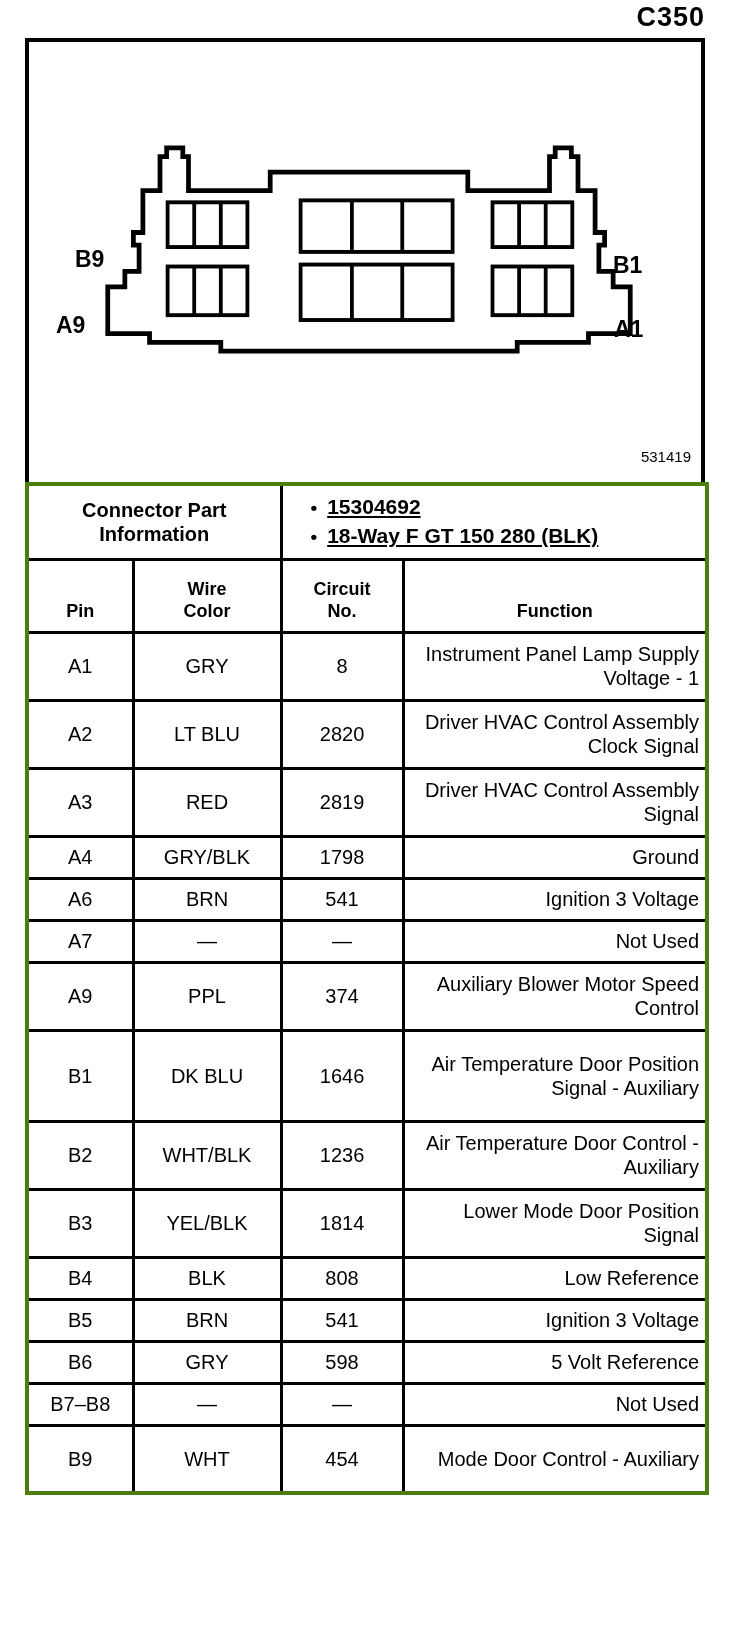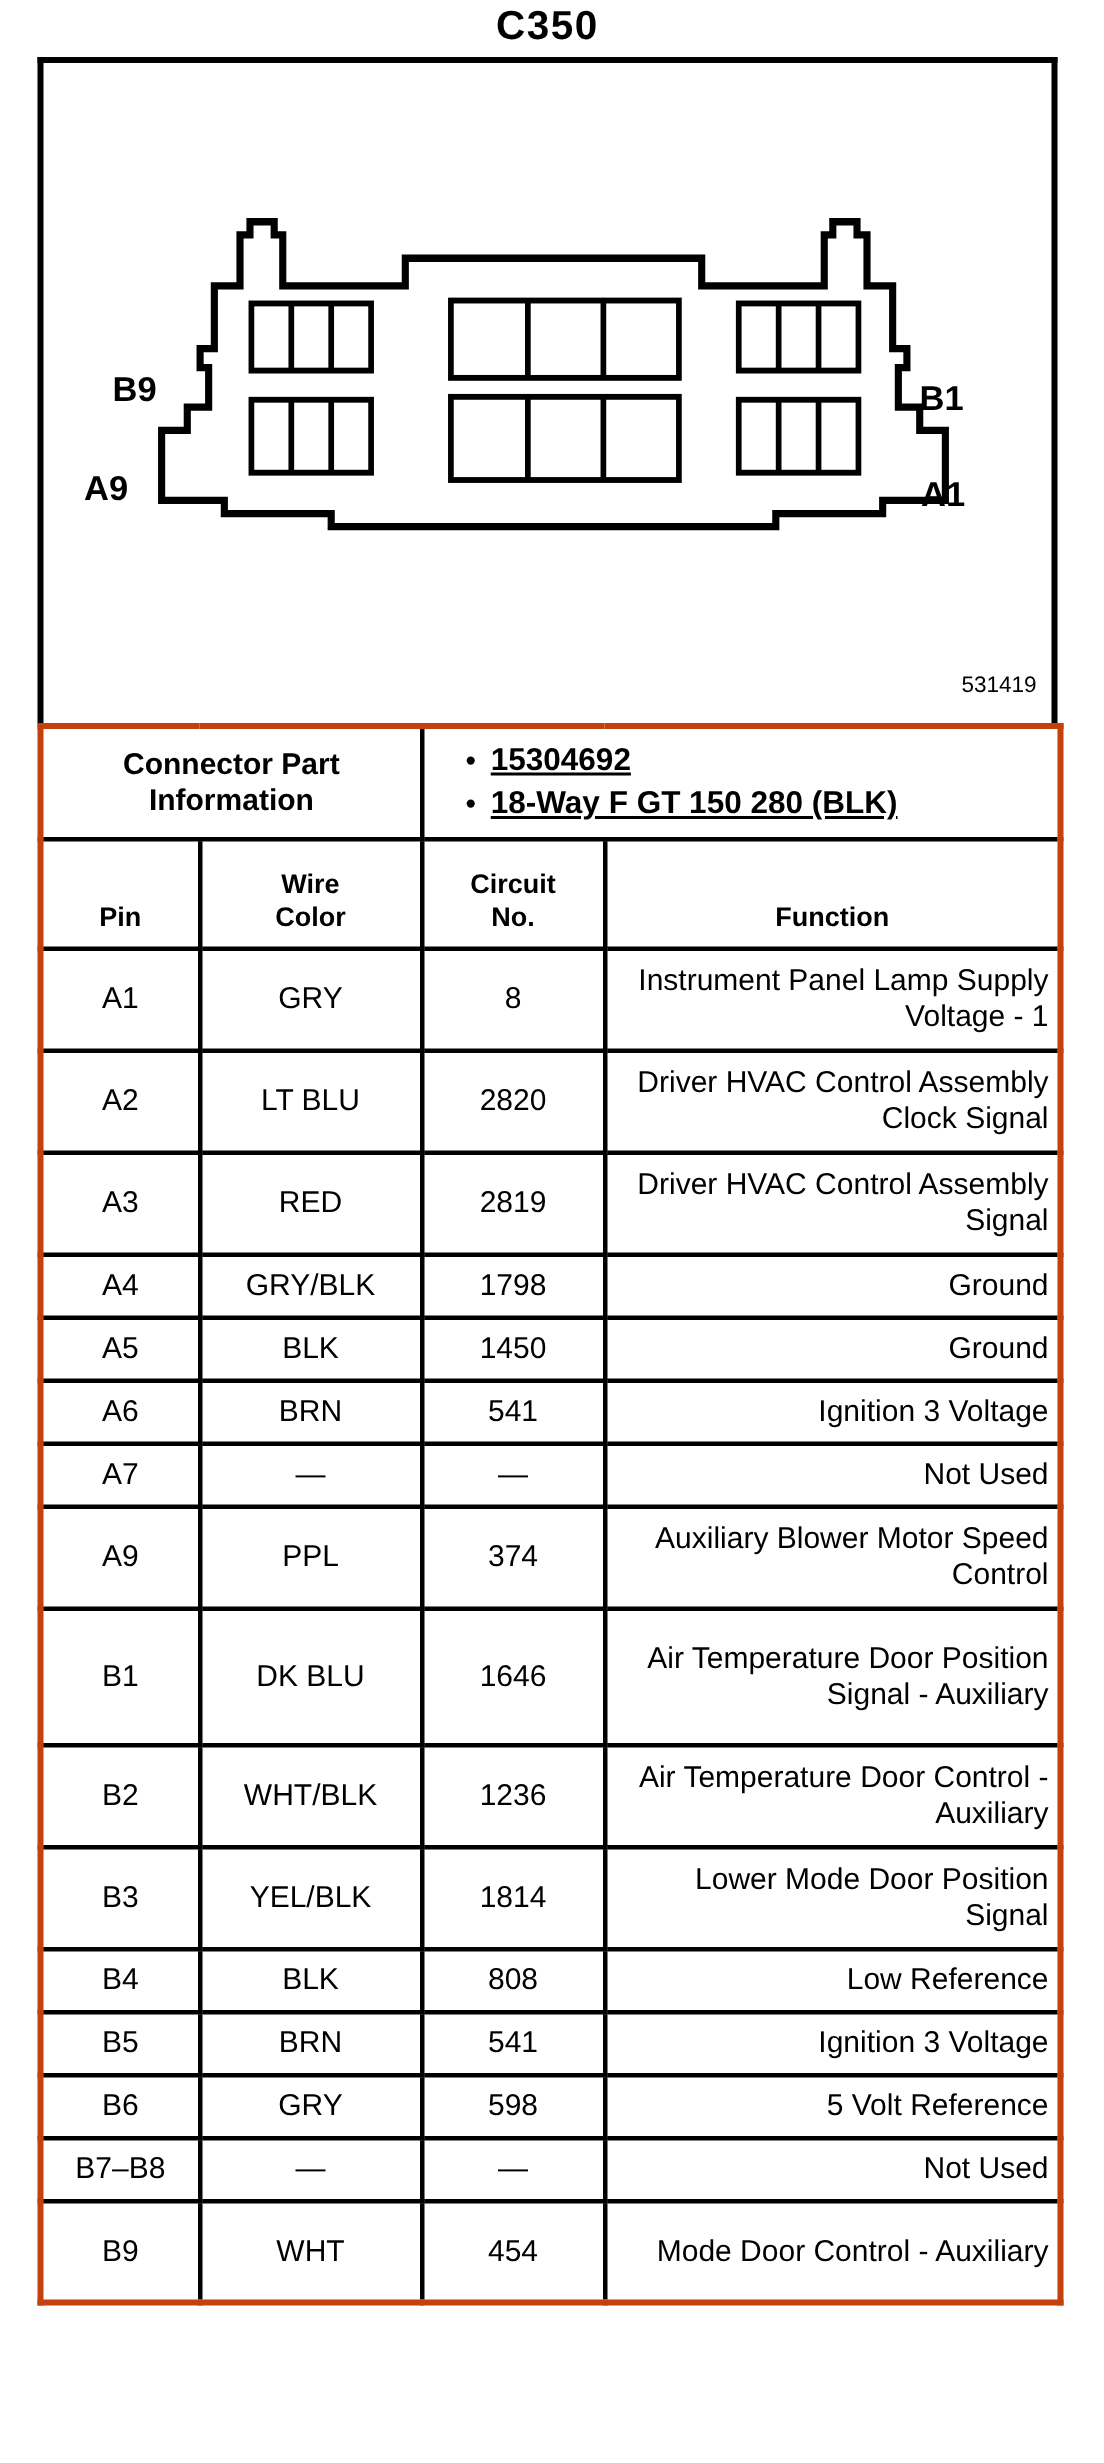--- a/index.html
+++ b/index.html
@@ -10,21 +10,21 @@
     position: relative;
     width: 736px;
     height: 1642px;
     background: #fff;
     overflow: hidden;
   }
 
   .fig-title {
     position: absolute;
     left: 25px; top: 2px; width: 680px;
-    text-align: center;
+    text-align: right;
     font-size: 27px;
     font-weight: 700;
     letter-spacing: 1px;
   }
 
   
   .diagram-box {
     position: absolute;
     left: 25px; top: 38px;
     width: 680px; height: 444px;
@@ -62,21 +62,21 @@
     border-collapse: collapse;
     table-layout: fixed;
     background: #fff;
   }
   table.pinout td, table.pinout th {
     border: 3px solid #000;
     font-size: 20px;
     line-height: 1.2;
     overflow: hidden;
   }
-  table.pinout { border: 4px solid #c2410c; }
+  table.pinout { border: 4px solid #4d7c0f; }
 
   tr.cpi-row { height: 75px; }
   td.cpi-label {
     font-weight: 700;
     font-size: 21px;
     text-align: center;
     vertical-align: middle;
     padding: 0 24px;
     line-height: 1.25;
   }
@@ -221,26 +221,20 @@
         <td class="c-circ">2819</td>
         <td class="c-func">Driver HVAC Control Assembly Signal</td>
       </tr>
       <tr class="r1">
         <td class="c-pin">A4</td>
         <td class="c-wire">GRY/BLK</td>
         <td class="c-circ">1798</td>
         <td class="c-func">Ground</td>
       </tr>
       <tr class="r1">
-        <td class="c-pin">A5</td>
-        <td class="c-wire">BLK</td>
-        <td class="c-circ">1450</td>
-        <td class="c-func">Ground</td>
-      </tr>
-      <tr class="r1">
         <td class="c-pin">A6</td>
         <td class="c-wire">BRN</td>
         <td class="c-circ">541</td>
         <td class="c-func">Ignition 3 Voltage</td>
       </tr>
       <tr class="r1">
         <td class="c-pin">A7</td>
         <td class="c-wire">—</td>
         <td class="c-circ">—</td>
         <td class="c-func">Not Used</td>

